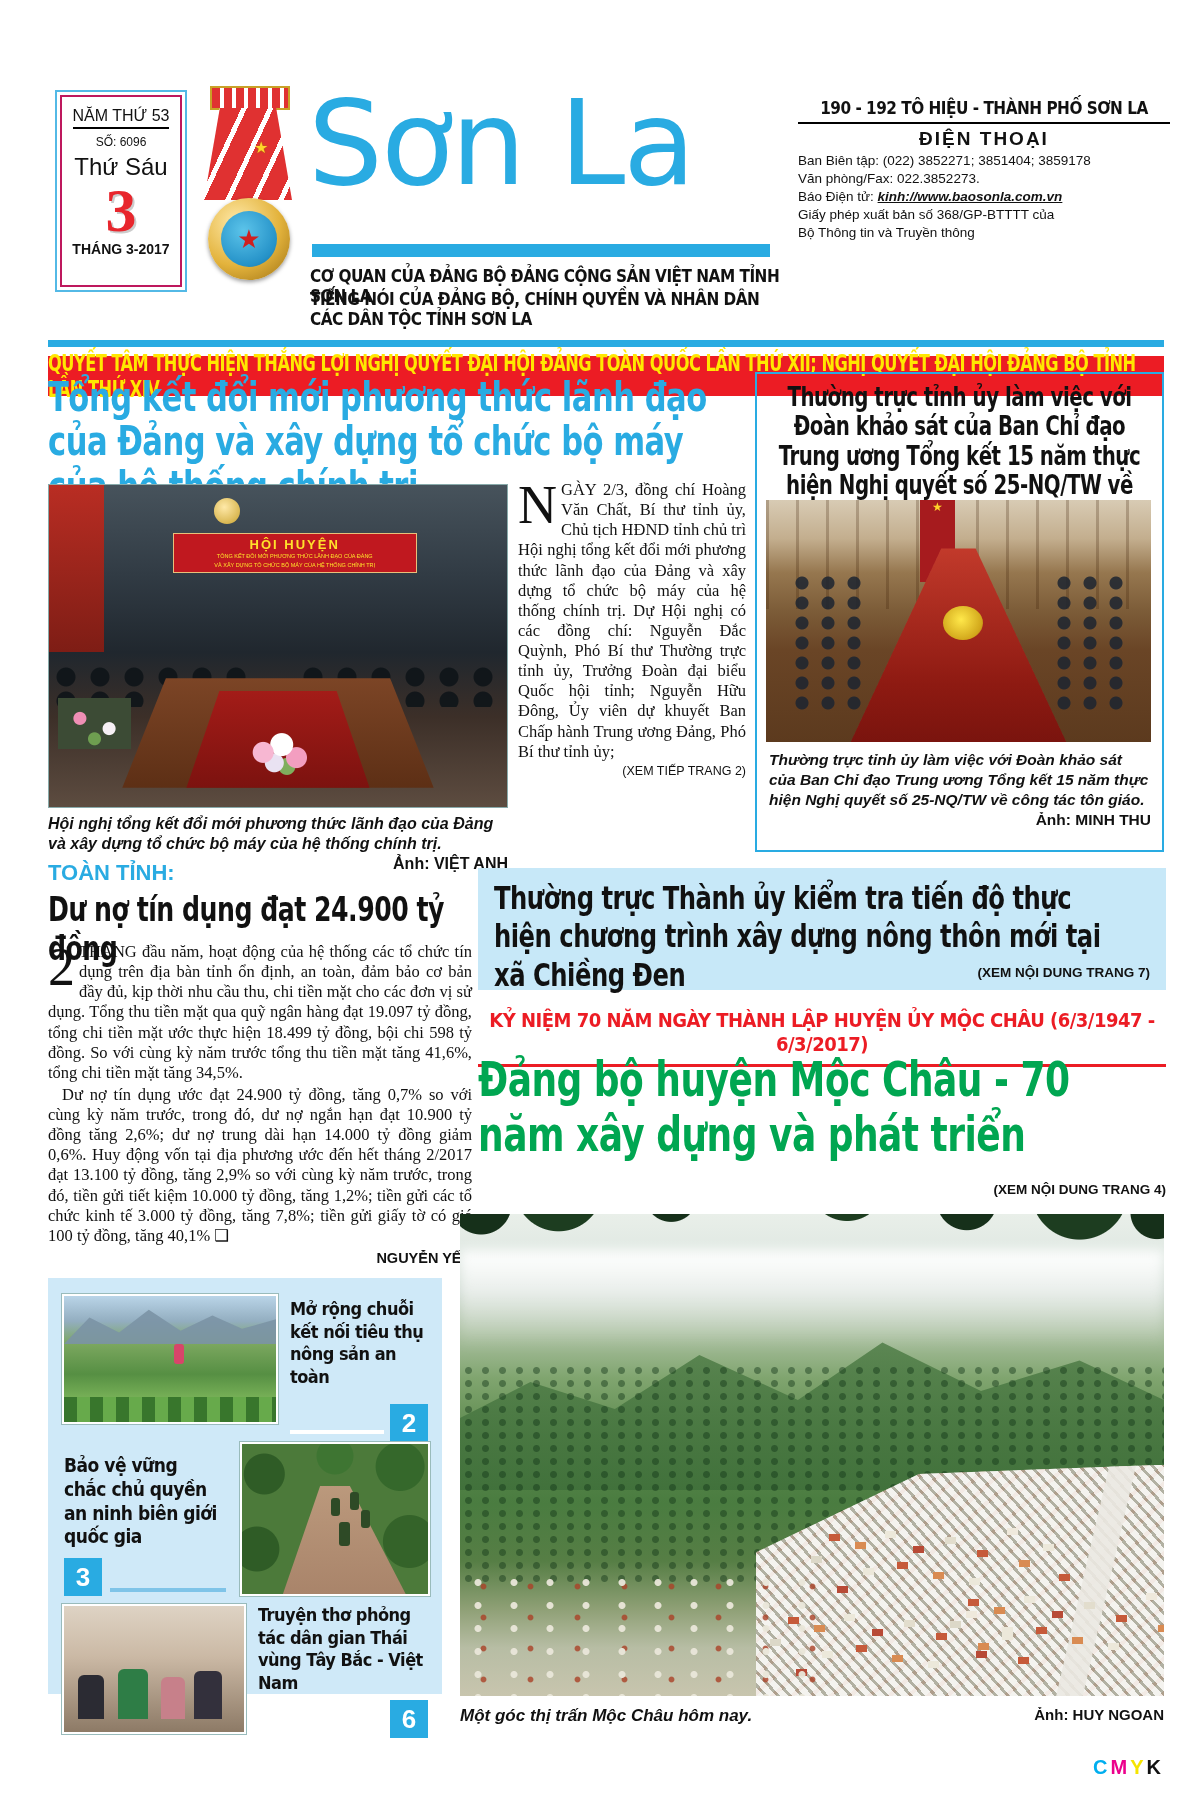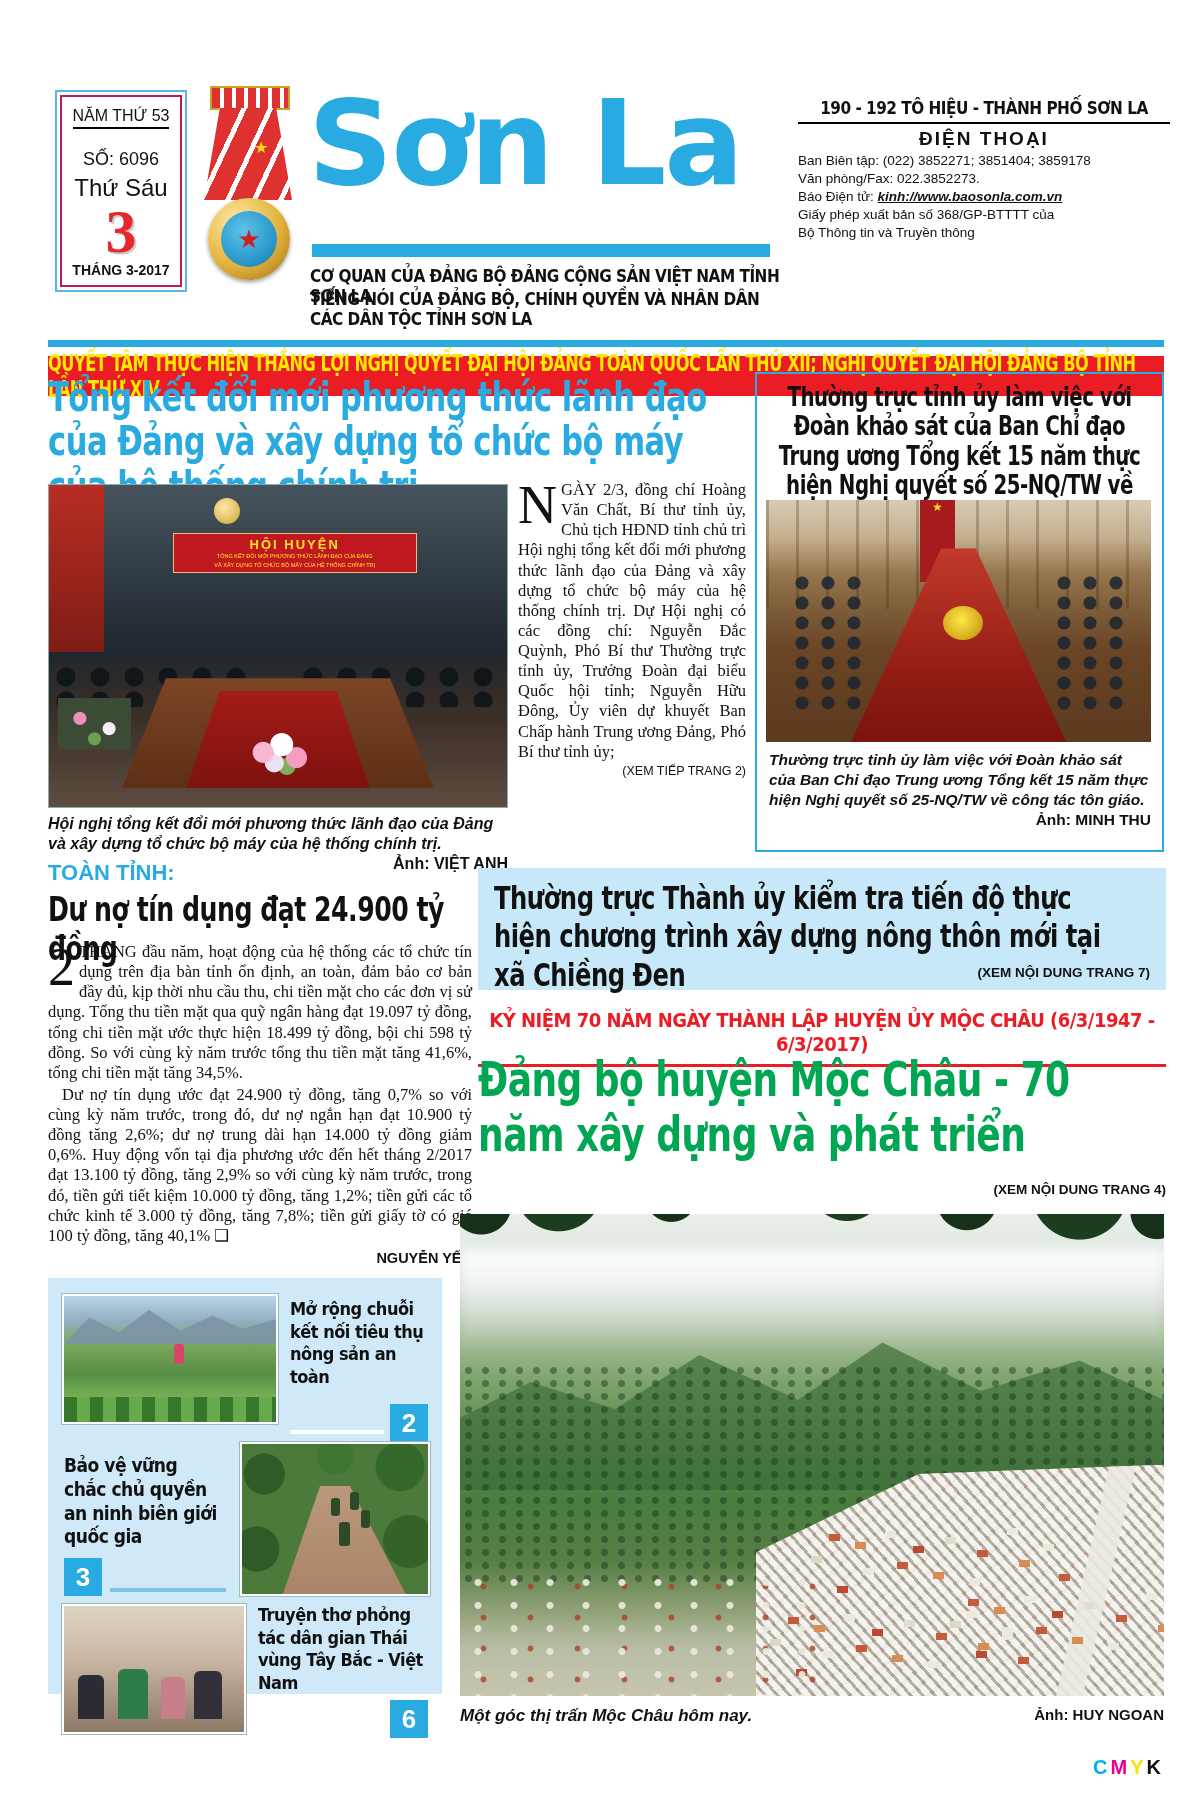--- a/index.html
+++ b/index.html
@@ -5,40 +5,40 @@
   html,body{margin:0;padding:0;background:#fff;}
   #page{position:relative;width:1200px;height:1800px;background:#fff;overflow:hidden;
         font-family:"Liberation Sans",sans-serif;color:#111;}
   .abs{position:absolute;}
   .cond{font-family:"DejaVu Sans",sans-serif;font-stretch:condensed;letter-spacing:-.5px;}
   .tall{transform:scaleY(1.18);transform-origin:top left;}
   
   #issue-box{left:55px;top:90px;width:122px;height:192px;border:2px solid #55bbе8;border:2px solid #53b9e6;padding:3px;background:#fff;}
   #issue-inner{border:2px solid #be185d;height:100%;box-sizing:border-box;text-align:center;padding-top:10px;}
   .iss1{font-size:16px;display:inline-block;border-bottom:2px solid #000;padding-bottom:2px;}
-  .iss2{font-size:18px;margin-top:20px;}
+  .iss2{font-size:12px;margin-top:6px;}
   .iss3{font-size:24px;margin-top:4px;}
   .issD{font-family:"Liberation Serif",serif;font-weight:bold;color:#e8262d;font-size:62px;line-height:58px;text-shadow:2px 2px 0 #ccc;}
   .issM{font-weight:bold;font-size:14px;margin-top:2px;}
   
   #medal{left:192px;top:86px;width:112px;height:205px;}
   .med-bar{position:absolute;left:18px;top:0;width:76px;height:20px;border:2px solid #c9a227;
     background:repeating-linear-gradient(90deg,#e03131 0 8px,#fff 8px 12px);}
   .med-rib{position:absolute;left:12px;top:22px;width:88px;height:92px;
     clip-path:polygon(18% 0,82% 0,100% 100%,0 100%);
     background:repeating-linear-gradient(115deg,#e03131 0 10px,#fff 10px 15px,#e03131 15px 24px);}
   .med-star{position:absolute;left:62px;top:52px;color:#ffd42a;font-size:16px;text-shadow:0 0 2px #a07800;}
   .med-disc{position:absolute;left:16px;top:112px;width:82px;height:82px;border-radius:50%;
     background:radial-gradient(circle at 35% 30%,#ffe9a8,#e3b33c 55%,#9c6f12);box-shadow:0 2px 4px rgba(0,0,0,.4);}
   .med-core{position:absolute;left:29px;top:125px;width:56px;height:56px;border-radius:50%;
     background:radial-gradient(circle at 40% 35%,#5cc4ea,#2592c8 70%,#15699a);display:flex;align-items:center;justify-content:center;}
   .med-core span{color:#d01f1f;font-size:26px;line-height:1;}
   
   #masthead-title{left:308px;top:70px;width:480px;font-family:"DejaVu Sans",sans-serif;
-    font-weight:bold;font-size:118px;line-height:1.25;color:#29abe2;letter-spacing:-2px;white-space:nowrap;}
+    font-weight:normal;font-size:118px;line-height:1.25;color:#29abe2;letter-spacing:-2px;white-space:nowrap;}
   #masthead-bar{left:312px;top:244px;width:458px;height:13px;background:#29abe2;}
   #tagline1{left:310px;top:266px;width:480px;font-weight:bold;font-size:17px;}
   #tagline2{left:310px;top:289px;width:480px;font-weight:bold;font-size:17px;}
   
   #office{left:798px;top:96px;width:372px;}
   .off-title{text-align:center;font-size:27px;letter-spacing:1px;}
   .off-addr{text-align:center;font-weight:bold;font-size:17px;border-bottom:2px solid #000;padding:2px 0 4px;}
   .off-phone{text-align:center;font-weight:bold;font-size:19px;letter-spacing:2px;margin-top:4px;}
   .off-line{font-size:13.5px;margin-top:3px;}
   .off-url{font-weight:bold;font-style:italic;text-decoration:underline;}

